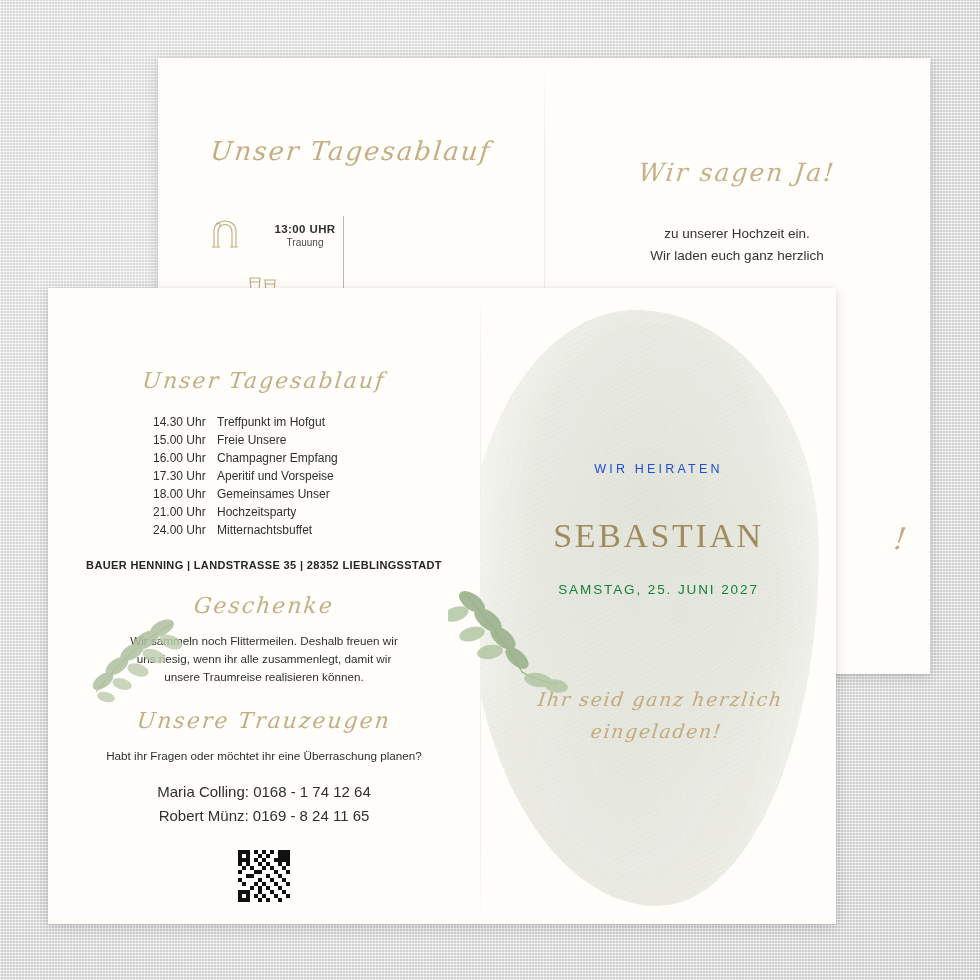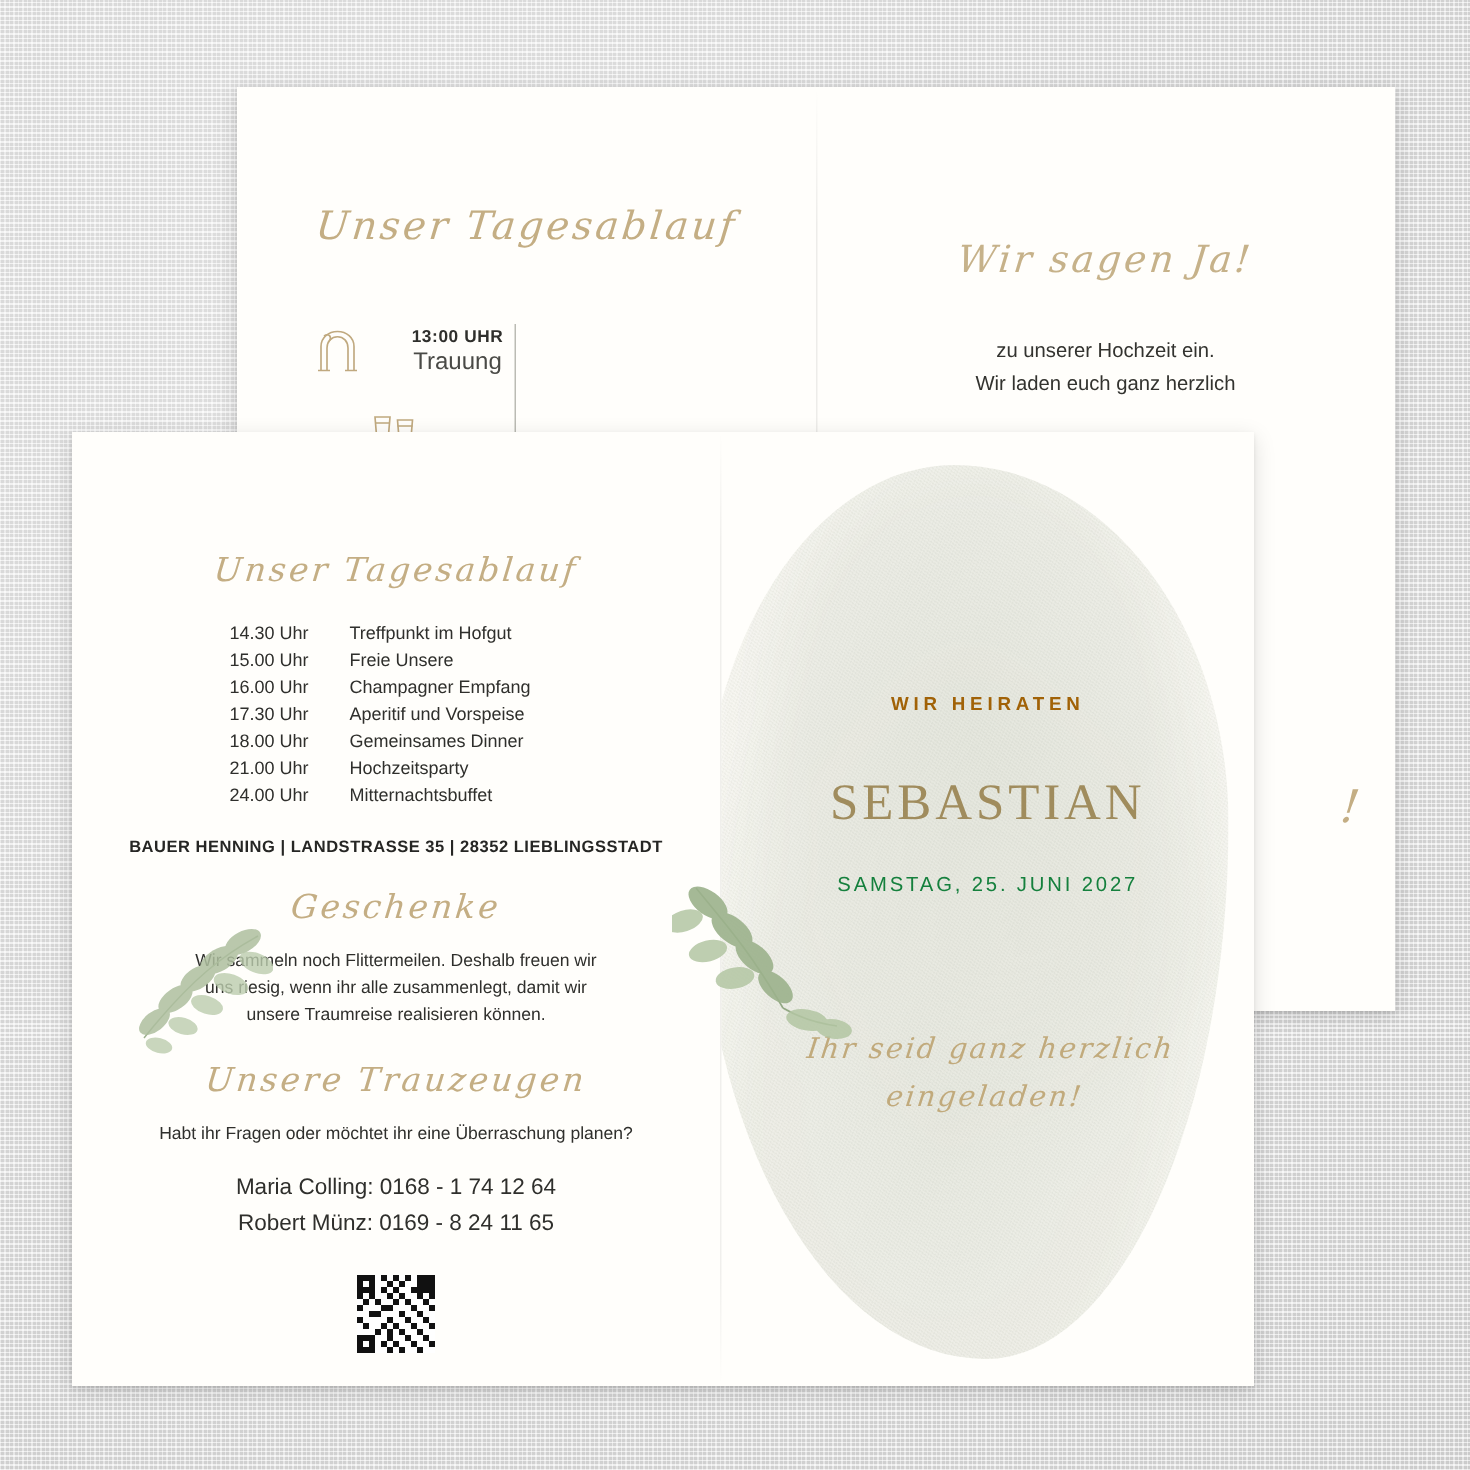--- a/index.html
+++ b/index.html
@@ -167,21 +167,21 @@
     text-align: center;
     width: 86px;
   }
   .tl-time {
     font-size: 11.5px;
     font-weight: bold;
     color: #2f2f2c;
     letter-spacing: 0.4px;
   }
   .tl-label {
-    font-size: 16px;
+    font-size: 10px;
     color: #4a4a46;
     margin-top: 2px;
   }
   .tl-glyph-right {
     margin-left: 40px;
     color: #c0a97f;
   }
 
   
   .front-left {
@@ -200,21 +200,20 @@
 
   .schedule {
     margin: 20px auto 0;
     width: 258px;
     font-size: 12px;
     color: #2f2f2c;
     line-height: 1.5;
   }
   .schedule-row {
     display: flex;
-    gap: 16px;
   }
   .schedule-row .t {
     width: 82px;
     text-align: left;
     padding-left: 18px;
     box-sizing: border-box;
   }
   .schedule-row .d {
     text-align: left;
   }
@@ -288,22 +287,22 @@
   }
   .cover-inner {
     position: relative;
     text-align: center;
     z-index: 3;
   }
   .we-marry {
     margin-top: 174px;
     font-size: 12.5px;
     letter-spacing: 3.2px;
-    color: #a16207;
-    font-weight: 700;
+    color: #1d4ed8;
+    font-weight: 400;
   }
   .names {
     margin-top: 38px;
     font-family: "Liberation Serif", serif;
     font-size: 34px;
     line-height: 1.28;
     letter-spacing: 2.6px;
     color: #a08c5d;
   }
   .date {
@@ -402,21 +401,21 @@
         <div class="schedule-row">
           <div class="t">16.00 Uhr</div>
           <div class="d">Champagner Empfang</div>
         </div>
         <div class="schedule-row">
           <div class="t">17.30 Uhr</div>
           <div class="d">Aperitif und Vorspeise</div>
         </div>
         <div class="schedule-row">
           <div class="t">18.00 Uhr</div>
-          <div class="d">Gemeinsames Dinner</div>
+          <div class="d">Gemeinsames Unser</div>
         </div>
         <div class="schedule-row">
           <div class="t">21.00 Uhr</div>
           <div class="d">Hochzeitsparty</div>
         </div>
         <div class="schedule-row">
           <div class="t">24.00 Uhr</div>
           <div class="d">Mitternachtsbuffet</div>
         </div>
       </div>

